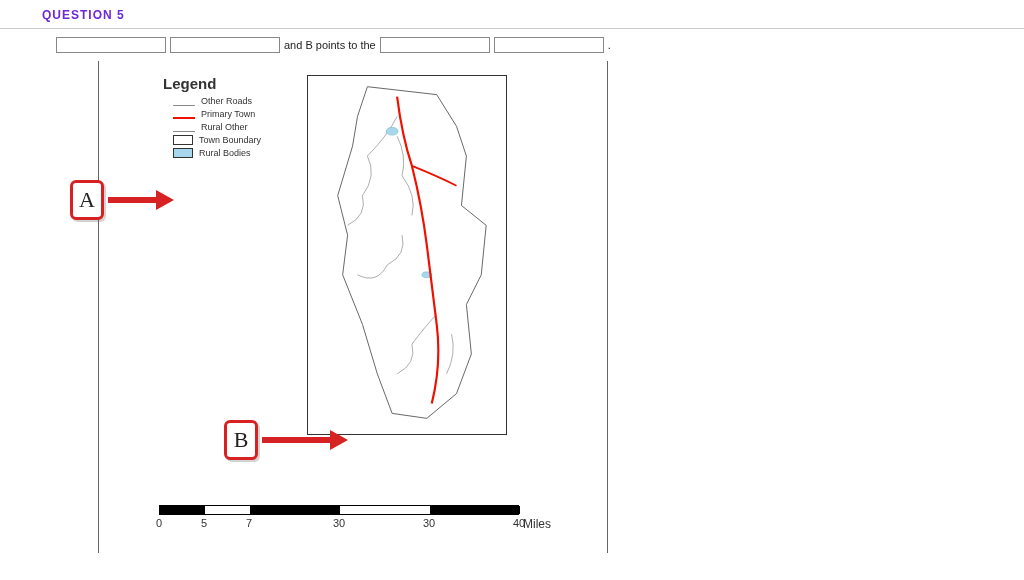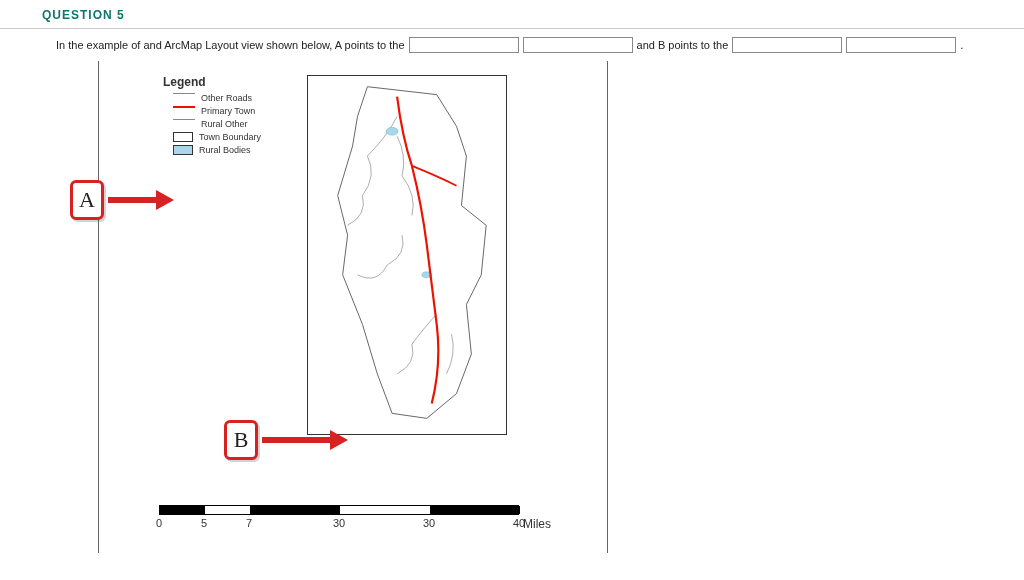--- a/index.html
+++ b/index.html
@@ -11,21 +11,21 @@
     overflow: hidden;
     font-size: 12px;
     color: #333;
   }
   .question-header {
     padding: 8px 0 6px 42px;
     font-weight: bold;
     letter-spacing: 1px;
     font-size: 12px;
     border-bottom: 1px solid #ccc;
-    color: #0f766e;
+    color: #6d28d9;
   }
   .prompt-row {
     padding: 8px 0 8px 56px;
     display: flex;
     flex-wrap: wrap;
     align-items: center;
     gap: 4px;
     font-size: 11px;
     color: #222;
   }
@@ -60,26 +60,26 @@
   }
   .left-col {
     width: 130px;
     position: relative;
   }
   .legend-box {
     font-size: 9px;
   }
   .legend-title {
     font-weight: bold;
-    font-size: 12px;
+    font-size: 15px;
     margin-bottom: 4px;
   }
   .legend-item {
     display: flex;
-    align-items: flex-start;
+    align-items: flex-end;
     gap: 6px;
     margin: 3px 0 3px 10px;
     font-size: 9px;
   }
   .swatch-line {
     width: 22px;
     height: 0;
     border-top-width: 1.5px;
     border-top-style: solid;
   }
@@ -166,21 +166,20 @@
     border-bottom: 10px solid transparent;
     border-left: 18px solid #d62222;
   }
 </style>
 </head>
 <body>
 
 <div class="question-header">QUESTION 5</div>
 
 <div class="prompt-row">
-  <span>In the example of and ArcMap Layout view shown below, A points to the</span>
   <input class="w1" type="text" value="" style="">
   <input class="w2" type="text" value="" style="">
   <span>and B points to the</span>
   <input class="w1" type="text" value="" style="">
   <input class="w2" type="text" value="" style="">
   <span>.</span>
 </div>
 
 <div class="map-wrap">
 

